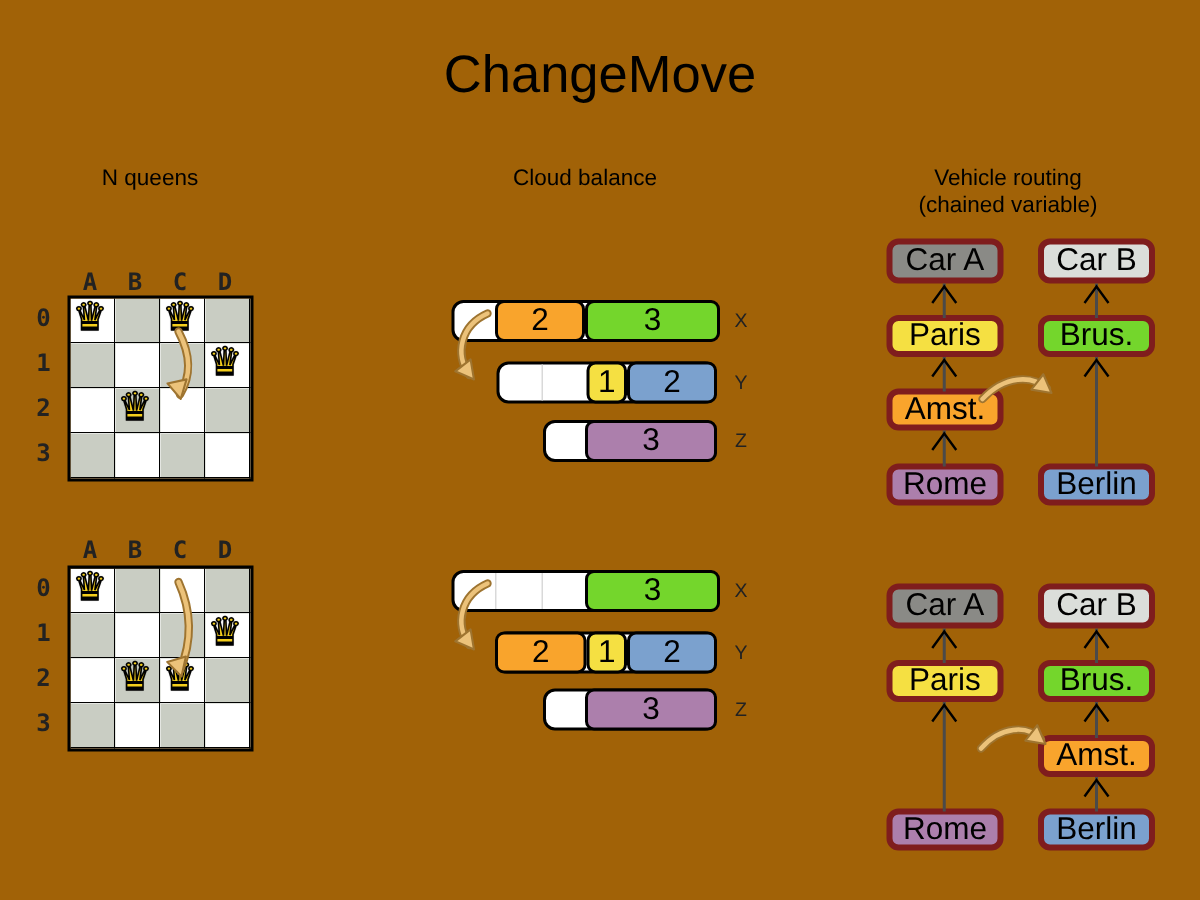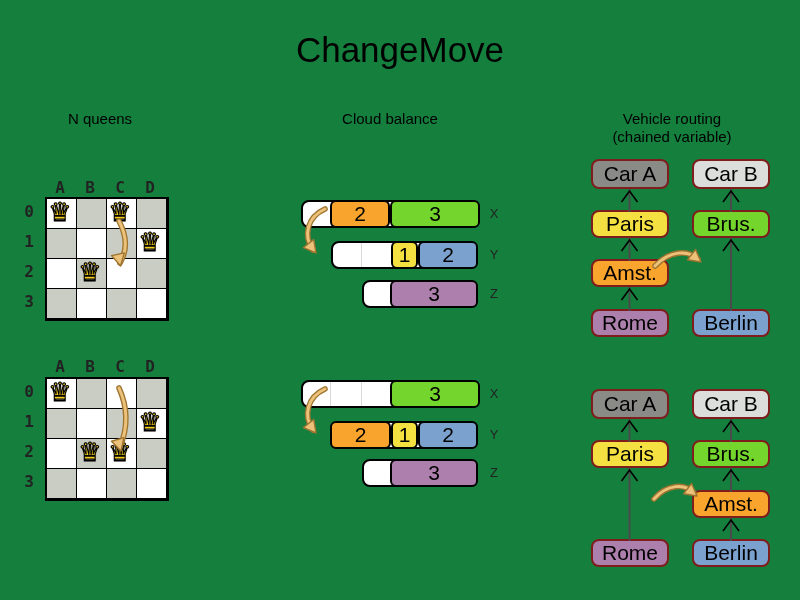--- a/index.html
+++ b/index.html
@@ -1,16 +1,16 @@
 <!DOCTYPE html>
 <html><head>
 <meta charset="utf-8">
 <style>
   html,body{margin:0;padding:0;background:#fff;}
-  #page{position:relative;width:800px;height:600px;background:#15803d;overflow:hidden;
+  #page{position:relative;width:800px;height:600px;background:#a16207;overflow:hidden;
         font-family:"Liberation Sans",sans-serif;color:#000;}
   .abs{position:absolute;}
   .center{text-align:center;}
   #title{left:0;right:0;top:31px;font-size:35px;line-height:38px;}
   #subtitle{left:0;right:0;top:69px;font-size:13px;line-height:16px;}
   .colhdr{font-size:15px;line-height:17px;}
   
   .board{width:120px;height:120px;border:2px solid #000;
     background-image:
       repeating-linear-gradient(to right, transparent 0 29px, #000 29px 30px),
@@ -25,21 +25,21 @@
     text-shadow:0 0 1px #000;}
   
   .ct{background:#fff;border:2px solid #000;border-radius:8px;box-sizing:border-box;}
   .blk{border:2px solid #000;border-radius:6px;box-sizing:border-box;height:28px;
     display:flex;align-items:center;justify-content:center;font-size:21px;}
   .divline{width:1px;background:#d9d9d9;height:24px;}
   .axis{font-size:13px;line-height:16px;color:#222;width:16px;text-align:center;}
   .c-orange{background:#F9A42C;} .c-green{background:#74D62C;} .c-yellow{background:#F5E042;}
   .c-blue{background:#7BA1CE;} .c-purple{background:#AC7FAC;}
   
-  .vbox{width:78px;border:2px solid #7f1d1d;border-radius:8px;box-sizing:border-box;
+  .vbox{width:78px;border:4px solid #7f1d1d;border-radius:8px;box-sizing:border-box;
     display:flex;align-items:center;justify-content:center;font-size:21px;}
   .vh30{height:30px;} .vh28{height:28px;}
   .c-carA{background:#8A8A86;} .c-carB{background:#DBDEDA;}
   
   #overlay{position:absolute;left:0;top:0;pointer-events:none;}
   .conn{stroke:#4a4a4a;stroke-width:2;}
   .chev{stroke:#000;stroke-width:1.6;fill:none;}
   .mvu{stroke:#9E7430;stroke-width:5.6;fill:none;stroke-linecap:round;}
   .mvo{stroke:#ECC27A;stroke-width:3;fill:none;stroke-linecap:round;}
   .mvh{fill:#ECC27A;stroke:#9E7430;stroke-width:1.4;stroke-linejoin:round;}

